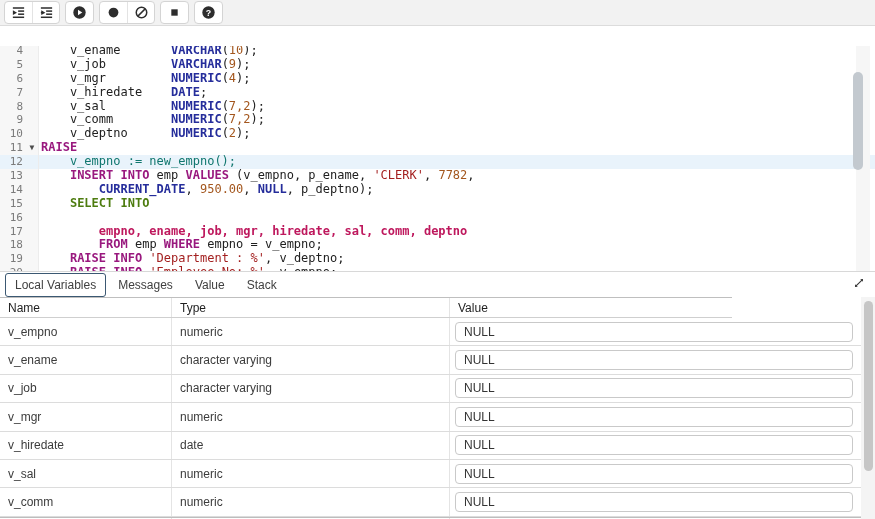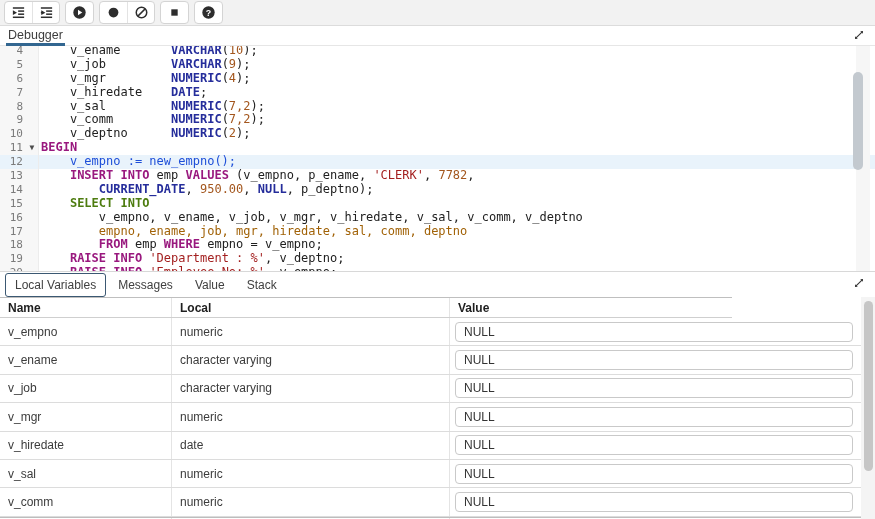--- a/index.html
+++ b/index.html
@@ -80,21 +80,21 @@
     font-size:12px; color:#404040; padding:4px 9px; cursor:pointer;
     font-family:"Liberation Sans",sans-serif;
   }
   .panel-tab.active { border-color:#3b5872;text-align:center; }
   .maximize-bottom { top:276px; }
   
   .grid { position:absolute; left:0; top:297px; width:875px; height:222px; background:#fff; }
   .grid-header {
     position:absolute; left:0; top:0; width:732px; height:21px;
     border-top:1px solid #bfbfbf; border-bottom:1px solid #cfcfcf; box-sizing:border-box;
-    display:flex; font-size:12px; font-weight:bold; color:#1f1f1f;
+    display:flex; font-size:12px; font-weight:normal; color:#1f1f1f;
   }
   .grid-rows { position:absolute; left:0; top:21px; width:875px; }
   .grid-row {
     display:flex; height:28.4px; border-bottom:1px solid #dcdcdc; box-sizing:border-box;
     font-size:12px; color:#3c3c3c;
   }
   .col-name  { width:172px; flex:0 0 172px; padding-left:8px; box-sizing:border-box;
                border-right:1px solid #e4e4e4; display:flex; align-items:center; }
   .col-type  { width:278px; flex:0 0 278px; padding-left:8px; box-sizing:border-box;
                border-right:1px solid #e4e4e4; display:flex; align-items:center; }
@@ -185,50 +185,37 @@
           <span>
             <svg width="15" height="15" viewBox="0 0 16 16">
               <circle cx="8" cy="8" r="6.6" fill="#2d2d2d"></circle>
               <text x="8" y="11.4" text-anchor="middle" font-size="9.5" font-weight="bold" fill="#fff" font-family="Liberation Sans, sans-serif">?</text>
             </svg>
           </span>
         </button>
       </div>
     </div>
 
-  <div class="doc-tabbar">
-    <div class="doc-tab">
-      <span>Debugger</span>
-      <span class="indicator" style="background: rgb(50, 102, 144);"></span>
-    </div>
-    <button class="maximize-btn maximize-top" id="max-top">
-        <span><svg width="14" height="14" viewBox="0 0 16 16">
-            <line x1="4.6" y1="11.4" x2="11.4" y2="4.6" stroke="#333" stroke-width="1.2"></line>
-            <polygon points="9.4,3.6 12.6,3.4 12.4,6.6" fill="#333"></polygon>
-            <polygon points="3.4,12.6 6.6,12.4 3.6,9.4" fill="#333"></polygon>
-          </svg></span>
-      </button>
-  </div>
 
   <div class="editor">
     <div class="code-lines" id="code-lines">
         <div class="line"><span class="gut-num">4</span><span class="gut-fold"></span><span class="code"><span class="seg-p" style="color: rgb(33, 33, 33);">    v_ename       </span><span class="seg-t" style="color: rgb(37, 45, 155);">VARCHAR</span><span class="seg-p" style="color: rgb(33, 33, 33);">(</span><span class="seg-n" style="color: rgb(163, 86, 29);">10</span><span class="seg-p" style="color: rgb(33, 33, 33);">);</span></span></div>
         <div class="line"><span class="gut-num">5</span><span class="gut-fold"></span><span class="code"><span class="seg-p" style="color: rgb(33, 33, 33);">    v_job         </span><span class="seg-t" style="color: rgb(37, 45, 155);">VARCHAR</span><span class="seg-p" style="color: rgb(33, 33, 33);">(</span><span class="seg-n" style="color: rgb(163, 86, 29);">9</span><span class="seg-p" style="color: rgb(33, 33, 33);">);</span></span></div>
         <div class="line"><span class="gut-num">6</span><span class="gut-fold"></span><span class="code"><span class="seg-p" style="color: rgb(33, 33, 33);">    v_mgr         </span><span class="seg-t" style="color: rgb(37, 45, 155);">NUMERIC</span><span class="seg-p" style="color: rgb(33, 33, 33);">(</span><span class="seg-n" style="color: rgb(163, 86, 29);">4</span><span class="seg-p" style="color: rgb(33, 33, 33);">);</span></span></div>
         <div class="line"><span class="gut-num">7</span><span class="gut-fold"></span><span class="code"><span class="seg-p" style="color: rgb(33, 33, 33);">    v_hiredate    </span><span class="seg-t" style="color: rgb(37, 45, 155);">DATE</span><span class="seg-p" style="color: rgb(33, 33, 33);">;</span></span></div>
         <div class="line"><span class="gut-num">8</span><span class="gut-fold"></span><span class="code"><span class="seg-p" style="color: rgb(33, 33, 33);">    v_sal         </span><span class="seg-t" style="color: rgb(37, 45, 155);">NUMERIC</span><span class="seg-p" style="color: rgb(33, 33, 33);">(</span><span class="seg-n" style="color: rgb(163, 86, 29);">7,2</span><span class="seg-p" style="color: rgb(33, 33, 33);">);</span></span></div>
         <div class="line"><span class="gut-num">9</span><span class="gut-fold"></span><span class="code"><span class="seg-p" style="color: rgb(33, 33, 33);">    v_comm        </span><span class="seg-t" style="color: rgb(37, 45, 155);">NUMERIC</span><span class="seg-p" style="color: rgb(33, 33, 33);">(</span><span class="seg-n" style="color: rgb(163, 86, 29);">7,2</span><span class="seg-p" style="color: rgb(33, 33, 33);">);</span></span></div>
         <div class="line"><span class="gut-num">10</span><span class="gut-fold"></span><span class="code"><span class="seg-p" style="color: rgb(33, 33, 33);">    v_deptno      </span><span class="seg-t" style="color: rgb(37, 45, 155);">NUMERIC</span><span class="seg-p" style="color: rgb(33, 33, 33);">(</span><span class="seg-n" style="color: rgb(163, 86, 29);">2</span><span class="seg-p" style="color: rgb(33, 33, 33);">);</span></span></div>
-        <div class="line"><span class="gut-num">11</span><span class="gut-fold">▼</span><span class="code"><span class="seg-k" style="color: rgb(153, 24, 126);">BEGIN</span></span></div>
-        <div class="line active" style="background: rgb(233, 243, 251);"><span class="gut-num">12</span><span class="gut-fold"></span><span class="code"><span class="seg-p" style="color: #1d4ed8;">    v_empno := new_empno();</span></span></div>
+        <div class="line"><span class="gut-num">11</span><span class="gut-fold">▼</span><span class="code"><span class="seg-k" style="color: rgb(153, 24, 126);">RAISE</span></span></div>
+        <div class="line active" style="background: rgb(233, 243, 251);"><span class="gut-num">12</span><span class="gut-fold"></span><span class="code"><span class="seg-p" style="color: #0f766e;">    v_empno := new_empno();</span></span></div>
         <div class="line"><span class="gut-num">13</span><span class="gut-fold"></span><span class="code"><span class="seg-p" style="color: rgb(33, 33, 33);">    </span><span class="seg-k" style="color: rgb(153, 24, 126);">INSERT INTO</span><span class="seg-p" style="color: rgb(33, 33, 33);"> emp </span><span class="seg-k" style="color: rgb(153, 24, 126);">VALUES</span><span class="seg-p" style="color: rgb(33, 33, 33);"> (v_empno, p_ename, </span><span class="seg-s" style="color: rgb(163, 31, 31);">'CLERK'</span><span class="seg-p" style="color: rgb(33, 33, 33);">, </span><span class="seg-n" style="color: rgb(163, 86, 29);">7782</span><span class="seg-p" style="color: rgb(33, 33, 33);">,</span></span></div>
         <div class="line"><span class="gut-num">14</span><span class="gut-fold"></span><span class="code"><span class="seg-p" style="color: rgb(33, 33, 33);">        </span><span class="seg-t" style="color: rgb(37, 45, 155);">CURRENT_DATE</span><span class="seg-p" style="color: rgb(33, 33, 33);">, </span><span class="seg-n" style="color: rgb(163, 86, 29);">950.00</span><span class="seg-p" style="color: rgb(33, 33, 33);">, </span><span class="seg-t" style="color: rgb(37, 45, 155);">NULL</span><span class="seg-p" style="color: rgb(33, 33, 33);">, p_deptno);</span></span></div>
         <div class="line"><span class="gut-num">15</span><span class="gut-fold"></span><span class="code"><span class="seg-p" style="color: rgb(33, 33, 33);">    </span><span class="seg-k" style="color: #4d7c0f;">SELECT INTO</span></span></div>
-        <div class="line"><span class="gut-num">16</span><span class="gut-fold"></span><span class="code"><span class="seg-p" style="color: rgb(33, 33, 33);">        v_empno, v_ename, v_job, v_mgr, v_hiredate, v_sal, v_comm, v_deptno</span></span></div>
-        <div class="line"><span class="gut-num">17</span><span class="gut-fold"></span><span class="code"><span class="seg-p" style="color: #a16207;">        empno, ename, job, mgr, hiredate, sal, comm, deptno</span></span></div>
+        <div class="line"><span class="gut-num">16</span><span class="gut-fold"></span></div>
+        <div class="line"><span class="gut-num">17</span><span class="gut-fold"></span><span class="code"><span class="seg-p" style="color: #be185d; font-weight: bold;">        empno, ename, job, mgr, hiredate, sal, comm, deptno</span></span></div>
         <div class="line"><span class="gut-num">18</span><span class="gut-fold"></span><span class="code"><span class="seg-p" style="color: rgb(33, 33, 33);">        </span><span class="seg-k" style="color: rgb(153, 24, 126);">FROM</span><span class="seg-p" style="color: rgb(33, 33, 33);"> emp </span><span class="seg-k" style="color: rgb(153, 24, 126);">WHERE</span><span class="seg-p" style="color: rgb(33, 33, 33);"> empno = v_empno;</span></span></div>
         <div class="line"><span class="gut-num">19</span><span class="gut-fold"></span><span class="code"><span class="seg-p" style="color: rgb(33, 33, 33);">    </span><span class="seg-k" style="color: rgb(153, 24, 126);">RAISE INFO</span><span class="seg-p" style="color: rgb(33, 33, 33);"> </span><span class="seg-s" style="color: rgb(163, 31, 31);">'Department : %'</span><span class="seg-p" style="color: rgb(33, 33, 33);">, v_deptno;</span></span></div>
         <div class="line"><span class="gut-num">20</span><span class="gut-fold"></span><span class="code"><span class="seg-p" style="color: rgb(33, 33, 33);">    </span><span class="seg-k" style="color: rgb(153, 24, 126);">RAISE INFO</span><span class="seg-p" style="color: rgb(33, 33, 33);"> </span><span class="seg-s" style="color: rgb(163, 31, 31);">'Employee No: %'</span><span class="seg-p" style="color: rgb(33, 33, 33);">, v_empno;</span></span></div>
       </div>
     <div class="ed-scroll-track">
       <div class="ed-scroll-thumb"></div>
     </div>
   </div>
 
   <div class="panel-tabbar" id="panel-tabs">
@@ -241,21 +228,21 @@
       <span><svg width="14" height="14" viewBox="0 0 16 16">
           <line x1="4.6" y1="11.4" x2="11.4" y2="4.6" stroke="#333" stroke-width="1.2"></line>
           <polygon points="9.4,3.6 12.6,3.4 12.4,6.6" fill="#333"></polygon>
           <polygon points="3.4,12.6 6.6,12.4 3.6,9.4" fill="#333"></polygon>
         </svg></span>
     </button>
 
   <div class="grid">
     <div class="grid-header" id="grid-header">
         <div class="col-name">Name</div>
-        <div class="col-type">Local</div>
+        <div class="col-type">Type</div>
         <div class="col-value" style="padding-left: 8px;">Value</div>
       </div>
     <div class="grid-rows" id="grid-rows">
         <div class="grid-row">
           <div class="col-name">v_empno</div>
           <div class="col-type">numeric</div>
           <div class="col-value">
             <input class="value-input" type="text" value="NULL" style="">
           </div>
         </div>

